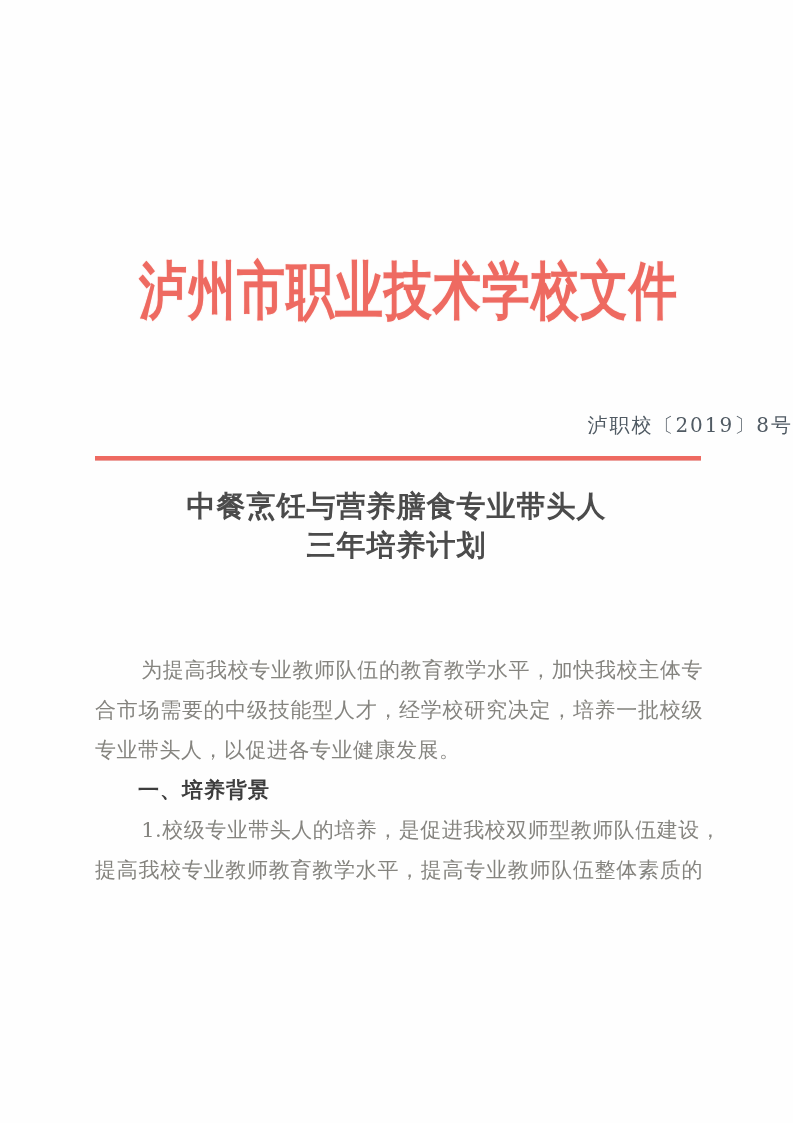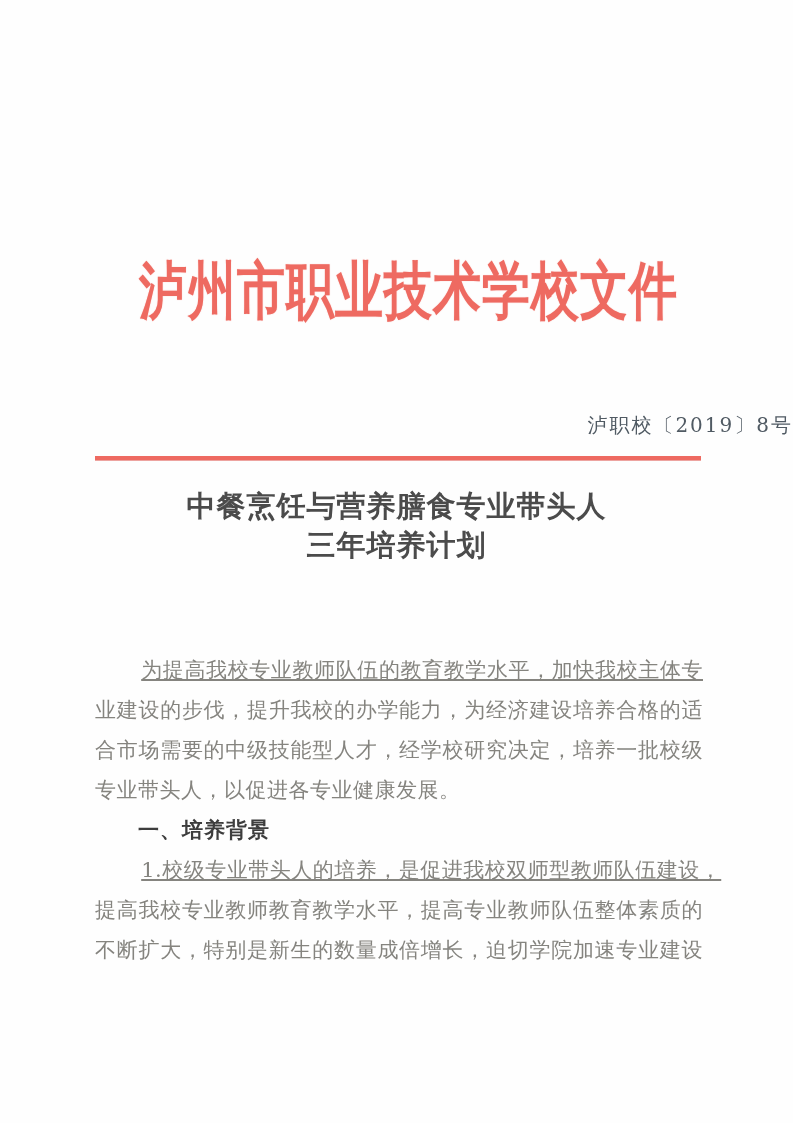--- a/index.html
+++ b/index.html
@@ -94,21 +94,20 @@
     text-align: justify;
     text-align-last: justify;
     white-space: nowrap;
     height: 40px;
   }
   .line.no-just {
     text-align-last: left;
   }
   .line.indent {
     text-indent: 2.2em;
-    text-decoration: underline;
   }
   .section-heading {
     height: 40px;
     line-height: 40px;
     text-indent: 2.05em;
     font-family: "DejaVu Sans", "Liberation Sans", sans-serif;
     font-weight: bold;
     font-size: 21px;
     color: var(--heading-ink);
     letter-spacing: 1px;
@@ -127,24 +126,22 @@
 
   <div class="red-rule"></div>
 
   <div class="doc-title">
     <div>中餐烹饪与营养膳食专业带头人</div>
     <div>三年培养计划</div>
   </div>
 
   <div class="body-col">
     <div class="line indent">为提高我校专业教师队伍的教育教学水平，加快我校主体专</div>
-    <div class="line">业建设的步伐，提升我校的办学能力，为经济建设培养合格的适</div>
     <div class="line">合市场需要的中级技能型人才，经学校研究决定，培养一批校级</div>
     <div class="line no-just">专业带头人，以促进各专业健康发展。</div>
 
     <div class="section-heading">一、培养背景</div>
 
     <div class="line indent">1.校级专业带头人的培养，是促进我校双师型教师队伍建设，</div>
     <div class="line">提高我校专业教师教育教学水平，提高专业教师队伍整体素质的</div>
-    <div class="line">不断扩大，特别是新生的数量成倍增长，迫切学院加速专业建设</div>
   </div>
 
 </div>
 
 </body></html>

